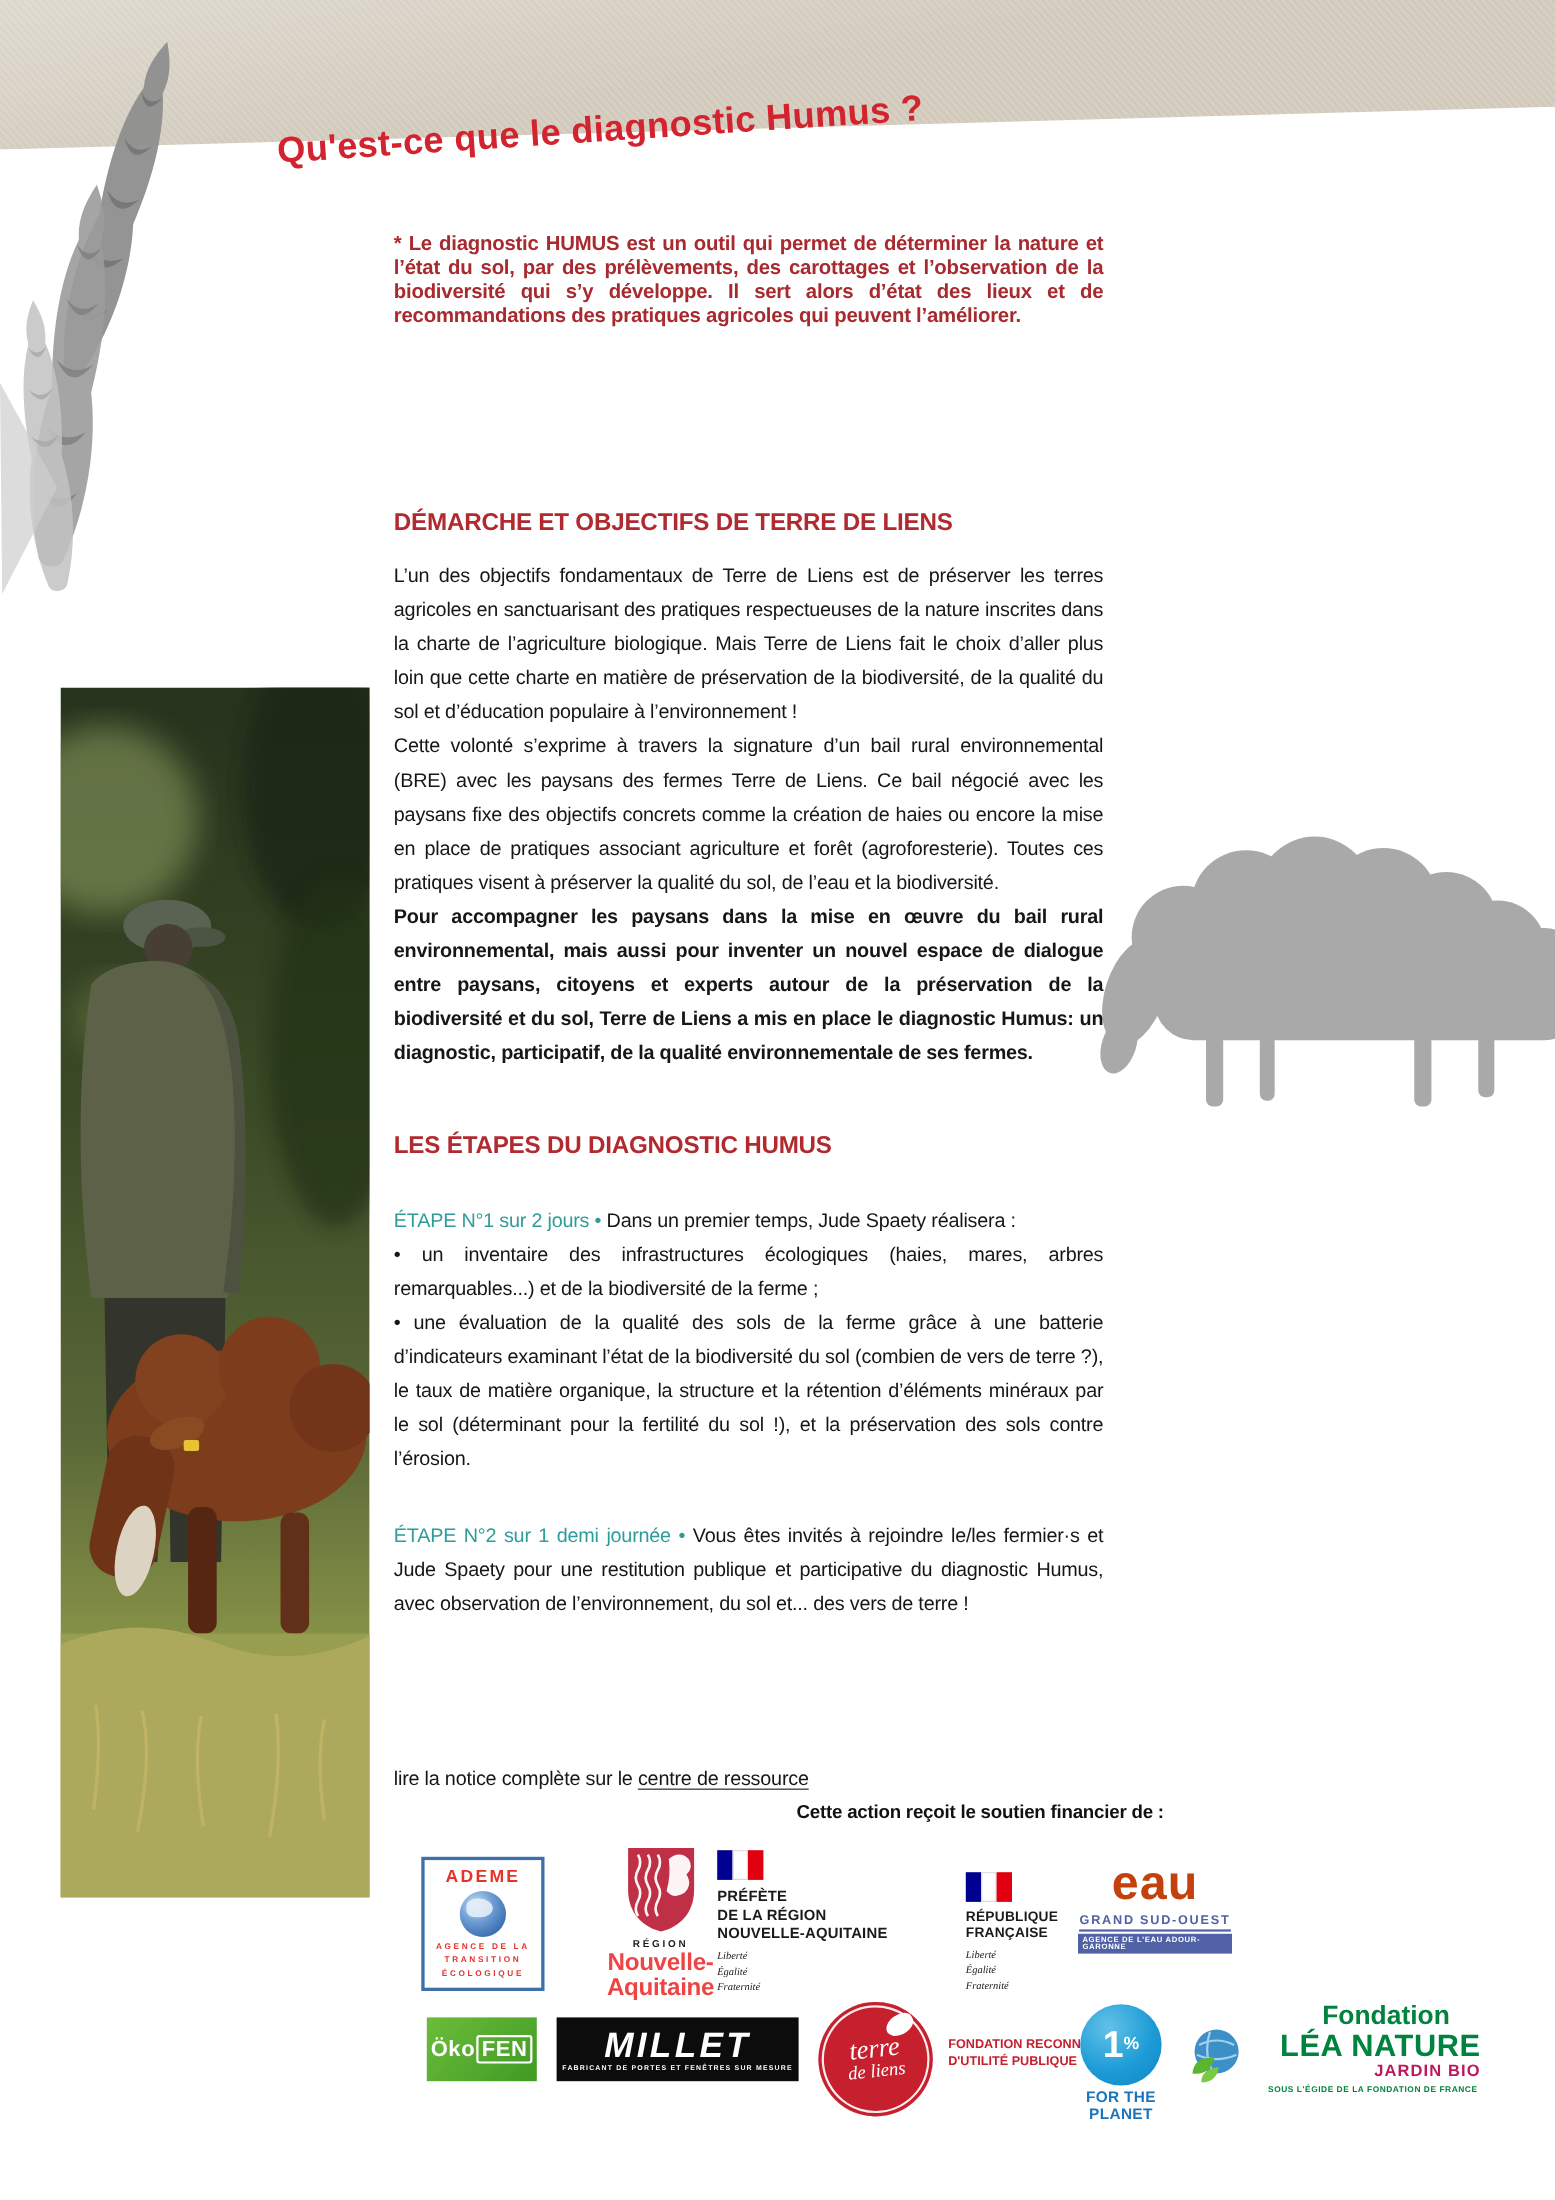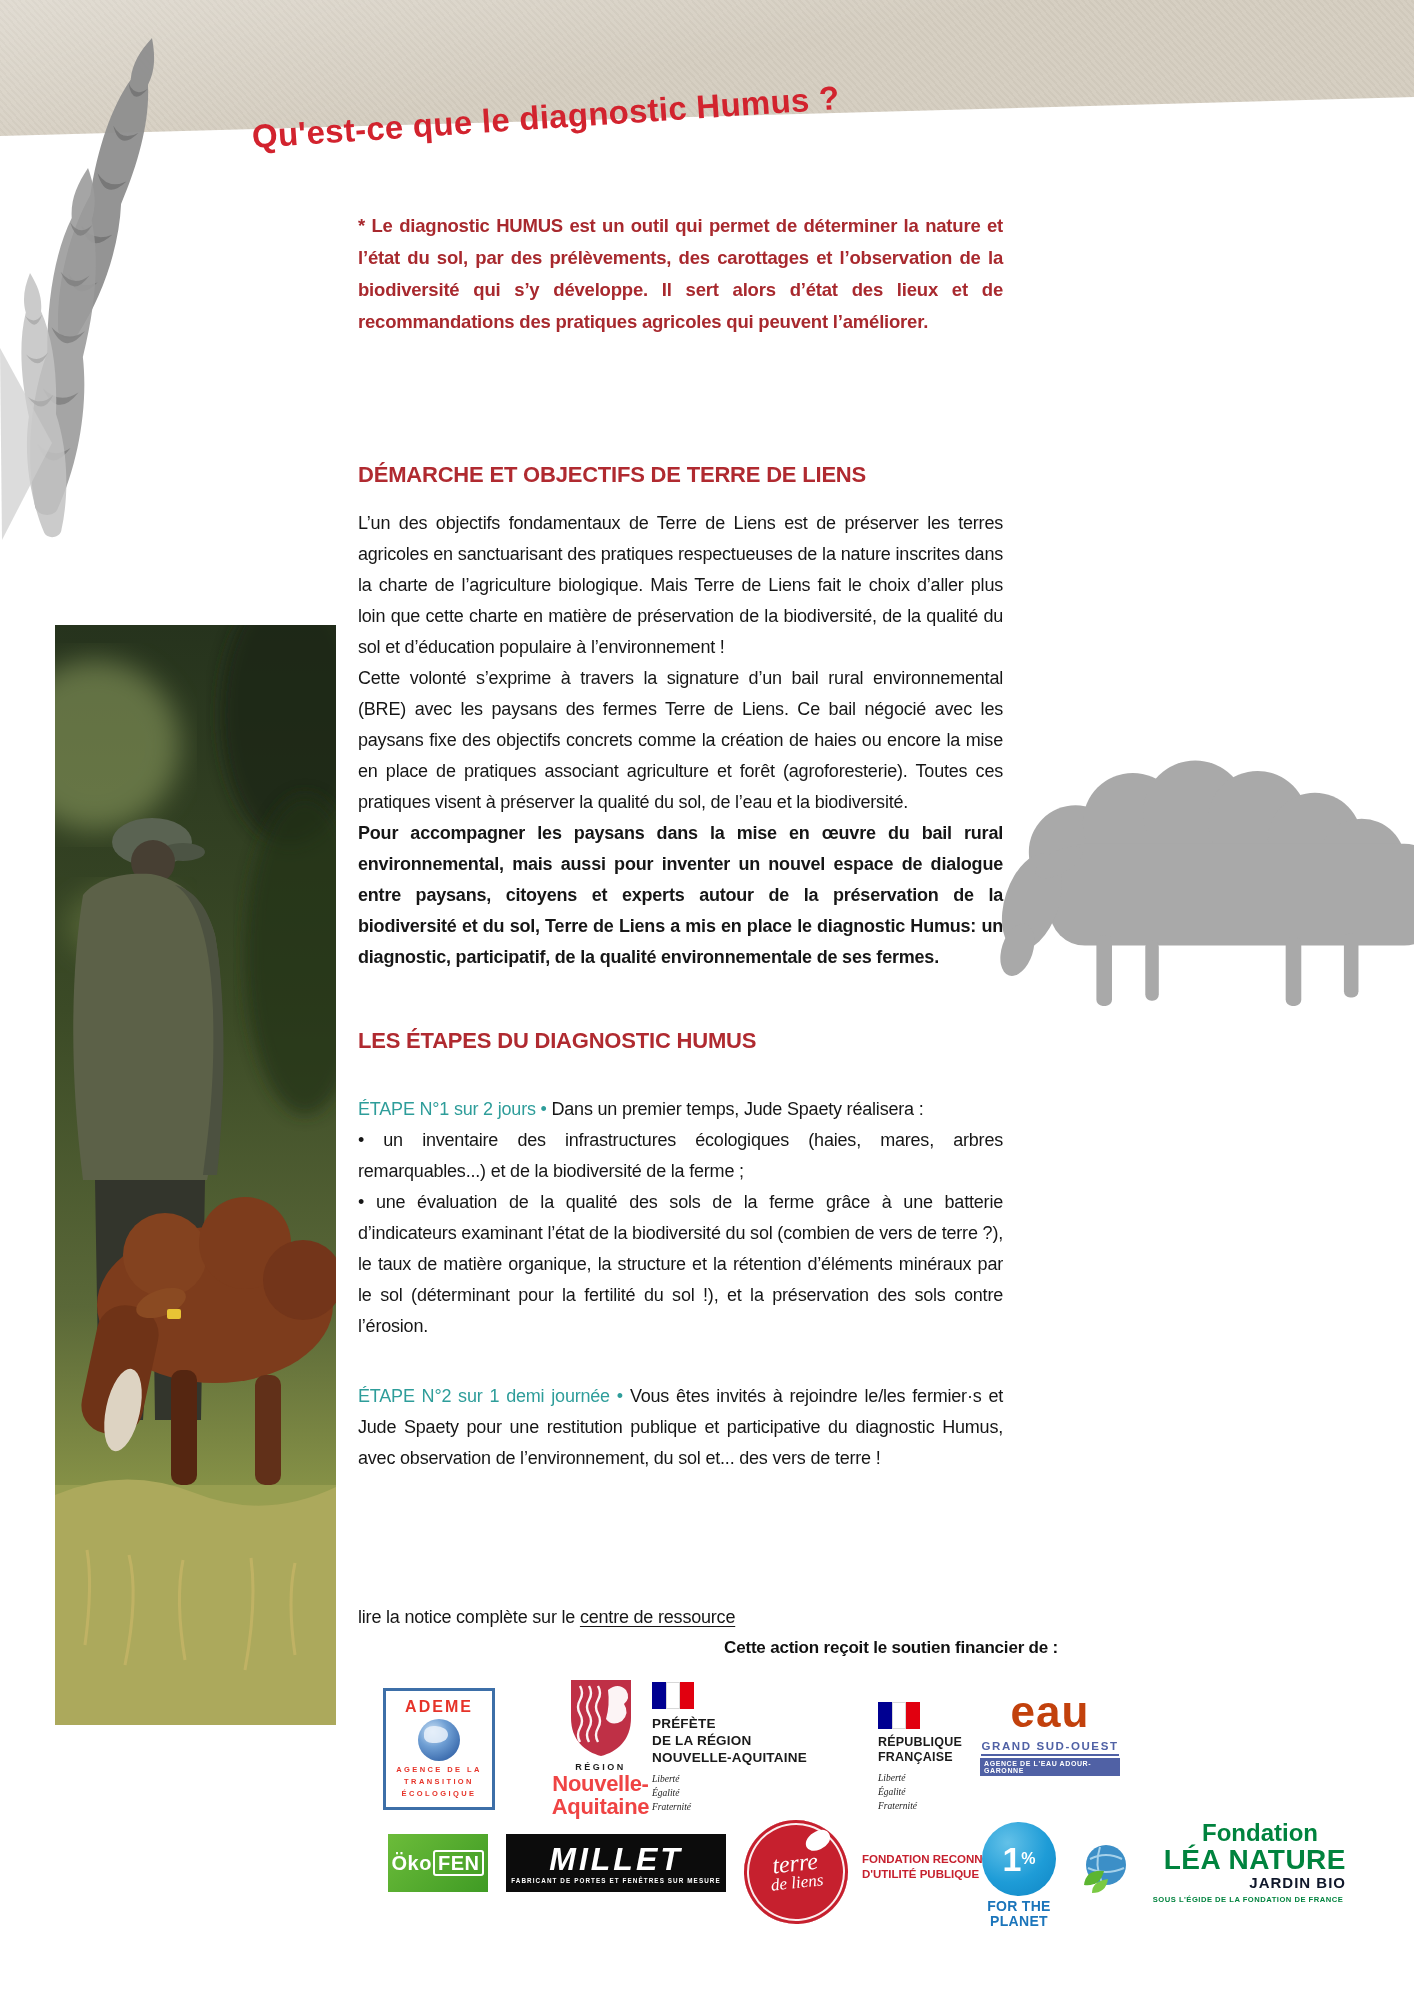--- a/index.html
+++ b/index.html
@@ -25,21 +25,21 @@
   .photo{position:absolute;left:55px;top:625px;width:281px;height:1100px;overflow:hidden;}
 
   
   .sheep{position:absolute;left:940px;top:748px;width:500px;height:260px;}
 
   
   .tc{position:absolute;left:358px;width:645px;}
   .justify{text-align:justify;}
   p{margin:0;}
   .body{font-size:18px;line-height:31px;letter-spacing:-.2px;color:#161616;}
-  .intro{top:210px;color:#a8292e;font-weight:bold;font-size:18.5px;line-height:32px;}
+  .intro{top:210px;color:#a8292e;font-weight:bold;font-size:18.5px;line-height:22px;}
   .h-red{color:#b02a30;font-weight:bold;font-size:22px;letter-spacing:-.2px;white-space:nowrap;}
   #h-demarche{top:462px;}
   #body-demarche{top:508px;}
   .bold-par{font-weight:bold;}
   #h-etapes{top:1028px;}
   #step1{top:1094px;}
   #step2{top:1381px;}
   #step3{top:1508px;}
   #notice{top:1602px;}
   .step-label,.step-sep{color:#2e9d9a;}
@@ -123,21 +123,21 @@
         display:flex;align-items:center;justify-content:center;color:#fff;font-weight:bold;font-size:34px;}
   .onepct-circle .sym{font-size:16px;vertical-align:super;}
   .onepct-lines{color:#1b75bb;font-weight:bold;font-size:14px;line-height:15px;text-align:center;margin-top:3px;letter-spacing:.3px;}
 
   
   .lea{left:1078px;top:1820px;width:268px;display:flex;align-items:center;}
   .lea-globe{flex:0 0 auto;margin-top:14px;}
   .lea-text{flex:1;display:flex;flex-direction:column;align-items:flex-end;margin-left:4px;}
   .lea-l1{color:#00833e;font-weight:bold;font-size:24px;line-height:26px;align-self:center;margin-left:40px;}
   .lea-l2{color:#00833e;font-weight:bold;font-size:28px;line-height:28px;letter-spacing:.5px;}
-  .lea-l3{color:#0f172a;font-weight:bold;font-size:15px;line-height:17px;letter-spacing:1px;}
+  .lea-l3{color:#be185d;font-weight:bold;font-size:15px;line-height:17px;letter-spacing:1px;}
   .lea-sub{color:#00833e;font-size:7.6px;letter-spacing:.5px;margin-top:4px;font-weight:bold;align-self:center;margin-left:16px;}
 </style>
 </head>
 <body>
 
 <div id="page">
 
   <div class="banner"></div>
 
   <svg class="asparagus" viewBox="0 0 260 580">

